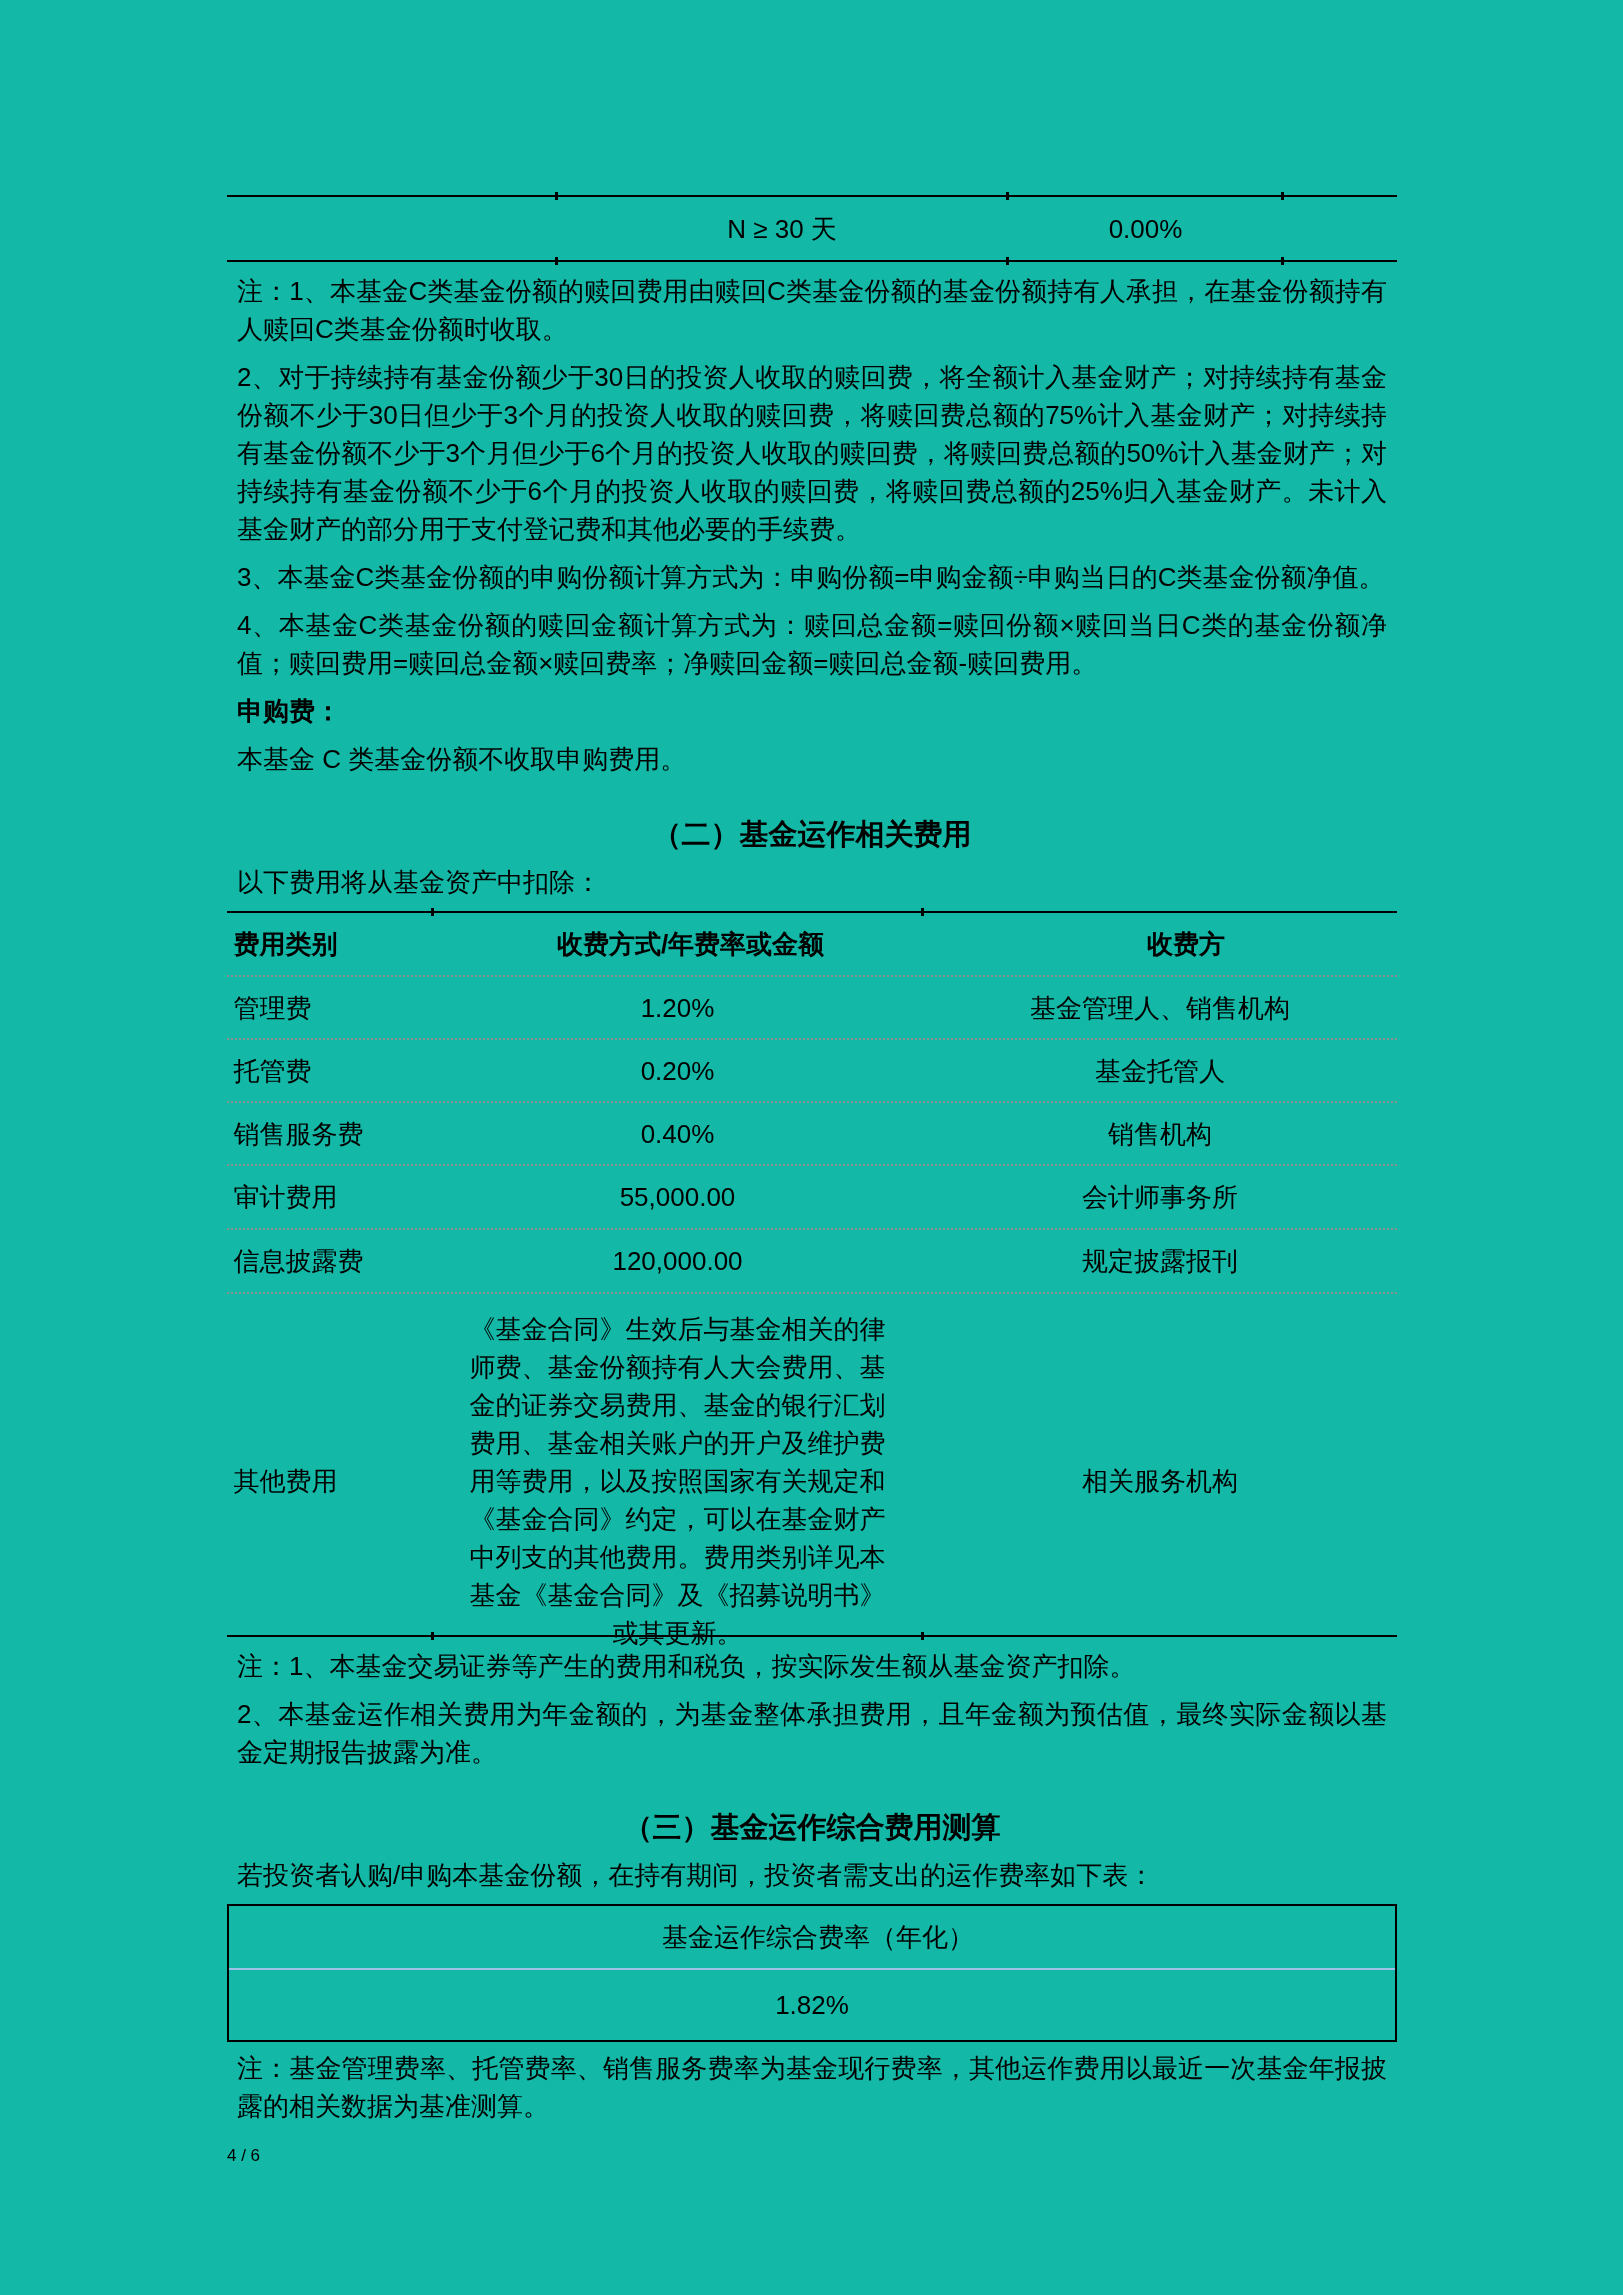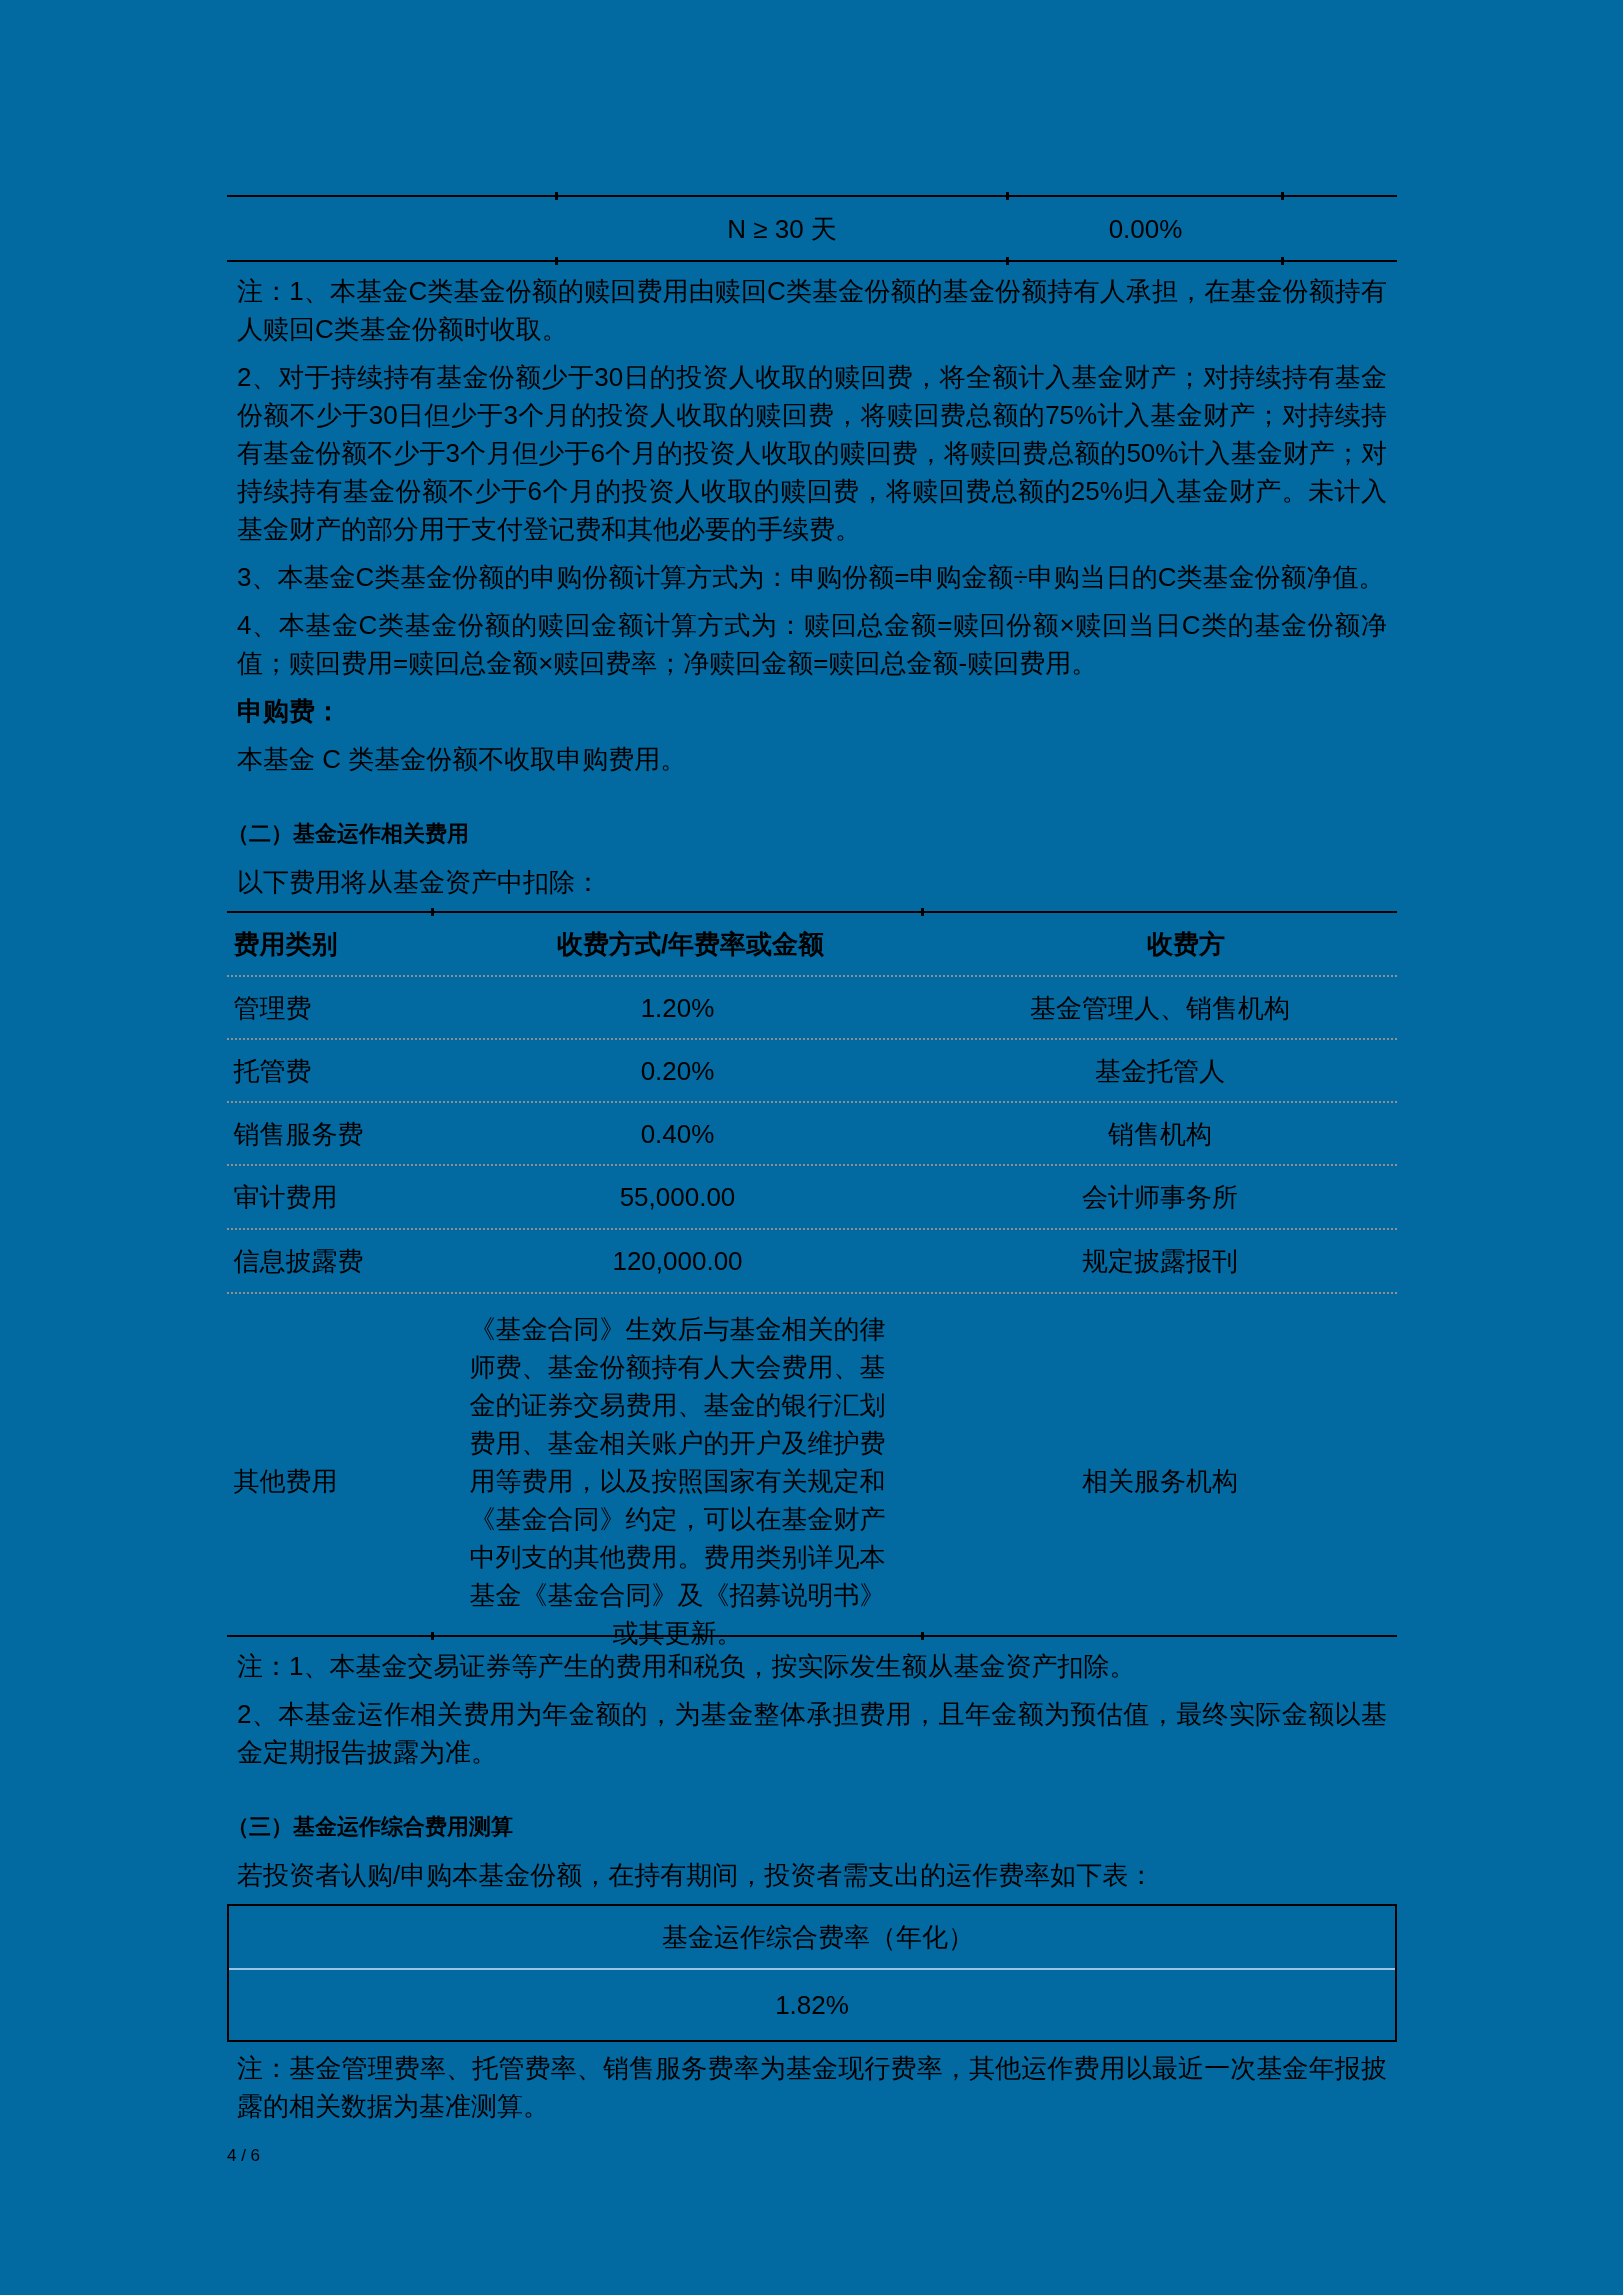--- a/index.html
+++ b/index.html
@@ -1,19 +1,19 @@
 <!DOCTYPE html>
 <html style="font-size:10.5px"><head>
 <meta charset="utf-8">
 <style>
   html,body { margin:0; padding:0; background:#e8e8e8; }
   .page {
     position:relative;
     width:1623px; height:2295px;
-    background:#0369a1;
+    background:#14b8a6;
     font-family:"Liberation Sans","DejaVu Sans",sans-serif;
     color:#000;
     font-size:26px;
     line-height:38px;
     margin:0 auto;
     overflow:hidden;
   }
   .content { margin:0 226px 0 227px; } 
 
   p { margin:10px; text-align:justify; }
@@ -27,21 +27,21 @@
     position:relative;
   }
   .t1-row { display:grid; grid-template-columns:329px 452px 275px 115px; height:63px; }
   .t1 .cell { display:flex; align-items:center; justify-content:center; }
 
   .tick { position:absolute; width:2.6px; height:7.9px; background:#000; }
   .tick.top { top:-5.2px; }
   .tick.bot { bottom:-5.2px; }
 
   
-  .h2 { font-size:22px; font-weight:bold; line-height:38px; margin:37px 0 0 0; text-align:left; }
+  .h2 { font-size:29px; font-weight:bold; line-height:38px; margin:37px 0 0 0; text-align:center; }
 
   .notes { margin-top:9.2px; }
 
   
   .t2 {
     margin-top:0;
     border-top:2.6px solid #000;
     border-bottom:2.6px solid #000;
     position:relative;
   }

